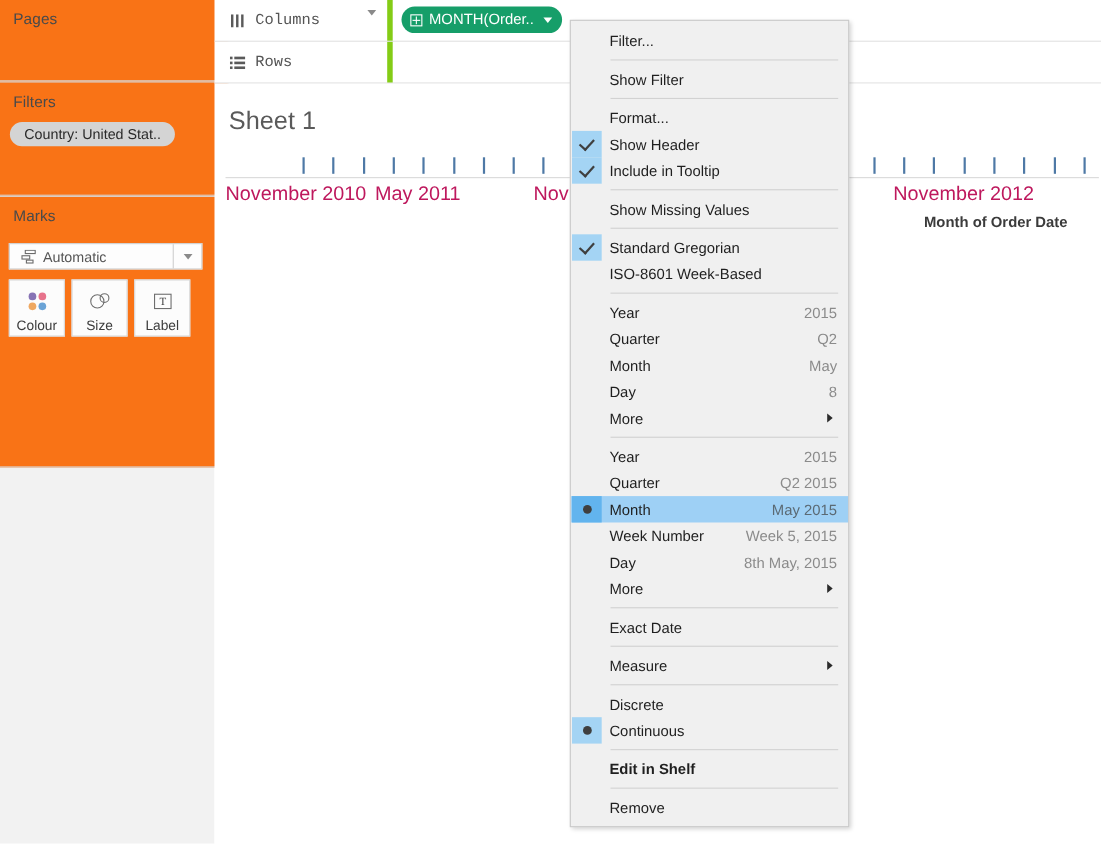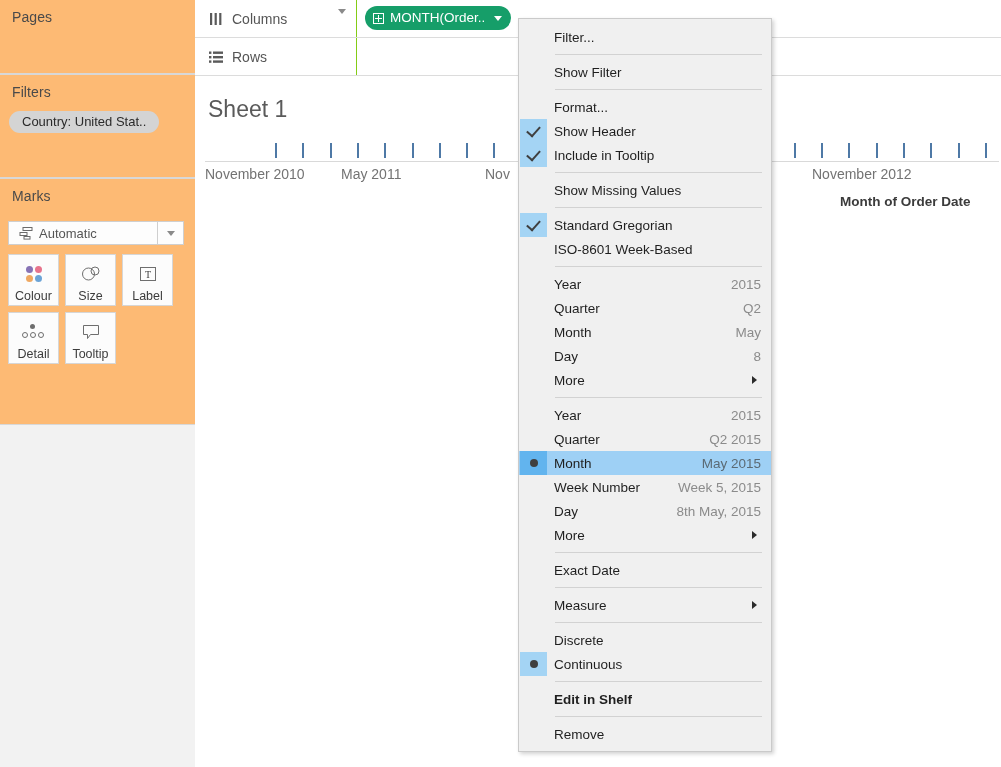--- a/index.html
+++ b/index.html
@@ -19,21 +19,21 @@
   
   .sidebar {
     position: absolute; left: 0; top: 0;
     width: 195px; height: 767px;
     background: #f2f2f2;
     box-sizing: border-box;
   }
   .card {
     position: absolute; left: 0;
     width: 208px;
-    background: #fdba74;
+    background: #f97316;
     border: 1px solid #d8d8d8;
     border-left: none;
     box-sizing: border-box;
   }
   .card-title {
     font-size: 14px;
     color: #4a4a4a;
     padding: 9px 0 0 12px;
     letter-spacing: .1px;
   }
@@ -124,24 +124,25 @@
   .shelf-area { position: absolute; left: 195px; top: 0; width: 806px; }
   .shelf {
     position: relative;
     height: 37px;
     border-bottom: 1px solid #dcdcdc;
     background: #ffffff;
     display: flex; align-items: center;
   }
   .shelf-label-box {
     width: 162px; height: 37px;
-    border-right: 1px solid #84cc16;
+    border-right: 5px solid #84cc16;
     display: flex; align-items: center;
     position: relative;
     box-sizing: border-box;
+    font-family: Liberation Mono, monospace;
   }
   .shelf-icon { width: 22px; margin-left: 10px; display:flex; align-items:center; justify-content:center;}
   .shelf-name { font-size: 14px; color: #555; margin-left: 5px; }
   .shelf-dd {
     position: absolute; right: 10px; top: 14px;
   }
   .shelf-drop { flex: 1; height: 37px; position: relative; }
 
   .pill {
     position: absolute; left: 8px; top: 6px;
@@ -191,21 +192,21 @@
   .axis-line {
     position: absolute; left: 0; bottom: 0; width: 794px; height: 1px;
     background: #d9d9d9;
   }
   .tick {
     position: absolute; bottom: 4px;
     width: 2px; height: 15px; background: #4e79a6;
   }
   .tick-label {
     position: absolute; top: 90px;
-    font-size: 14px; color: #737373; white-space: nowrap;
+    font-size: 18px; color: #be185d; white-space: nowrap;
   }
   .axis-title {
     position: absolute; top: 118px;
     font-size: 13.5px; color: #3b3b3b; font-weight: 700;
     white-space: nowrap;
   }
 
   
   .ctx-menu {
     position: absolute;
@@ -323,41 +324,20 @@
           <div class="mark-btn">
             <span class="glyph">
               <svg width="18" height="18" viewBox="0 0 18 18">
                 <rect x="1.5" y="2.5" width="15" height="13" fill="none" stroke="#6e6e6e"></rect>
                 <text x="9" y="12.5" font-family="Liberation Serif, serif" font-size="10" fill="#3c3c3c" text-anchor="middle">T</text>
               </svg>
             </span>
             <span class="cap">Label</span>
           </div>
         </div>
-        <div class="mark-row">
-          <div class="mark-btn">
-            <span class="glyph">
-              <span class="detail-dots">
-                  <i></i>
-                  <i></i>
-                  <i></i>
-                  <i></i>
-                </span>
-            </span>
-            <span class="cap">Detail</span>
-          </div>
-          <div class="mark-btn">
-            <span class="glyph">
-              <svg width="20" height="18" viewBox="0 0 20 18">
-                <path d="M2.5 2.5 H17.5 V11.5 H9.5 L6.5 15.5 V11.5 H2.5 Z" fill="none" stroke="#6e6e6e"></path>
-              </svg>
-            </span>
-            <span class="cap">Tooltip</span>
-          </div>
-        </div>
       </div>
     </div>
   </div>
 
   <div class="shelf-area">
 
     <div class="shelf">
       <div class="shelf-label-box">
         <span class="shelf-icon">
           <svg width="14" height="12" viewBox="0 0 14 12">

